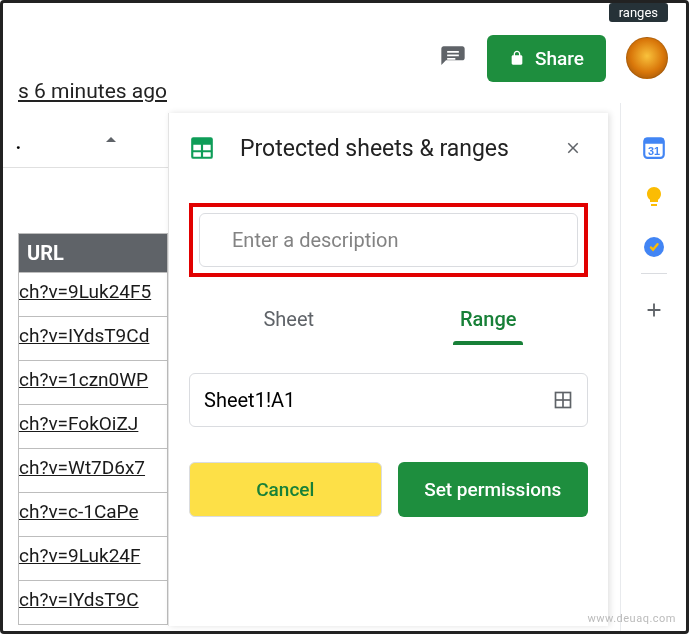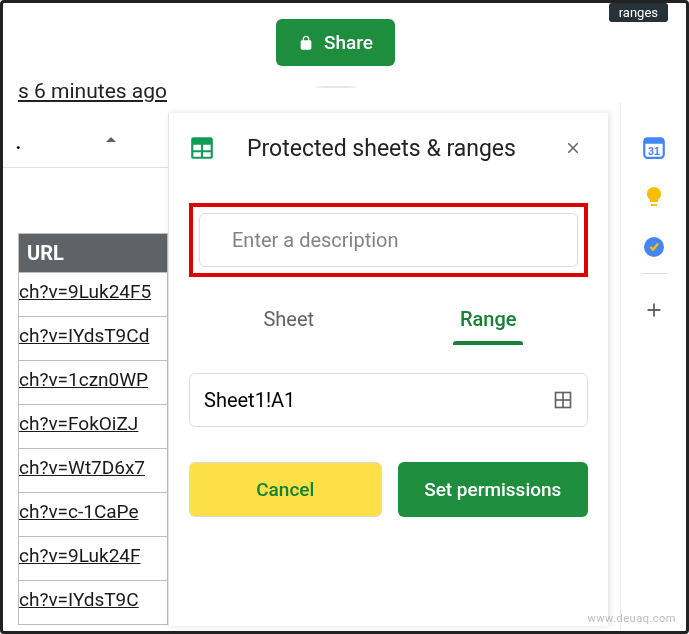--- a/index.html
+++ b/index.html
@@ -27,21 +27,20 @@
     
     .header {
       position: absolute;
       top: 25px; left: 0; right: 0;
       height: 60px;
       display: flex;
       align-items: center;
       justify-content: flex-end;
       gap: 20px;
       padding-right: 18px;
-      flex-direction: column;
     }
     .timestamp {
       position: absolute;
       left: 15px;
       top: 76px;
       color: #222;
       font-size: 21px;
       text-decoration: underline;
     }
     .comment-icon {
@@ -114,21 +113,21 @@
       top: 110px;
       left: 165px;
       width: 440px;
       bottom: 5px;
       background: #fff;
       border-left: 1px solid #e3e3e3;
       padding: 20px 20px 0 20px;
       box-shadow: 2px 0 6px rgba(0,0,0,.12);
     }
     .panel-header {
-      display:flex; align-items:center; gap:32px;
+      display:flex; align-items:center; gap:25px;
       margin-bottom: 40px;
     }
     .panel-title { font-size: 23px; color:#222; font-weight:400; flex:1;}
     .sheets-icon { width:26px;height:26px; }
     .close-x { font-size:18px; color:#5f6368; width:30px;height:30px; display:flex;align-items:center;justify-content:center; cursor:pointer;}
     .desc-wrap {
       border: 4px solid #e10000;
       padding: 6px;
       margin-bottom: 22px;
     }

